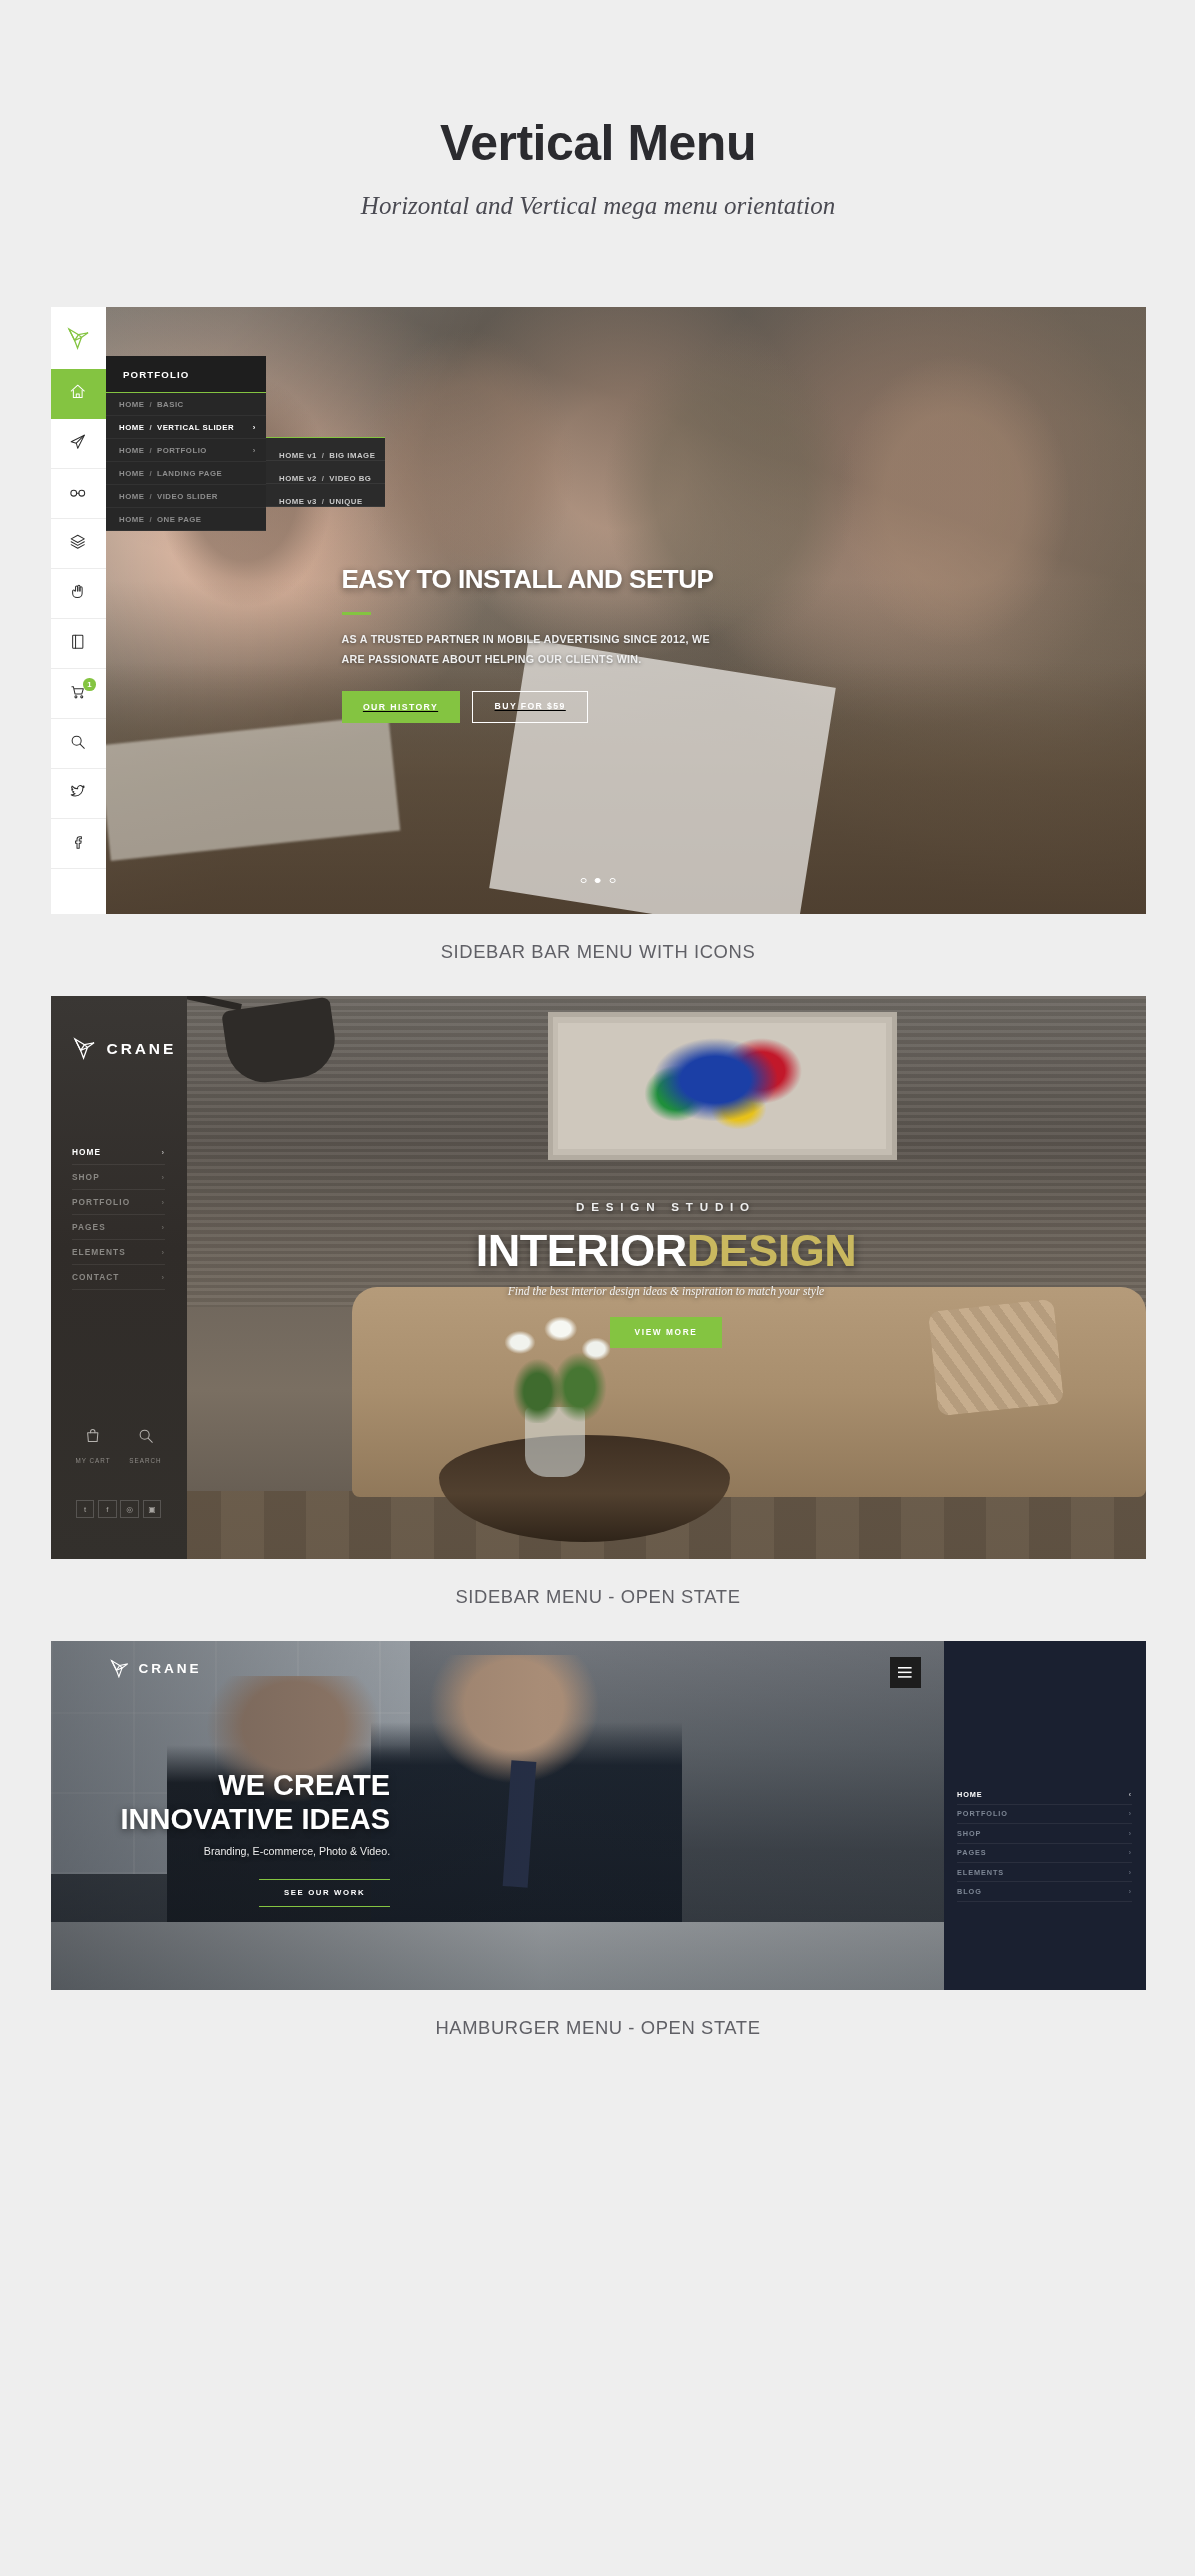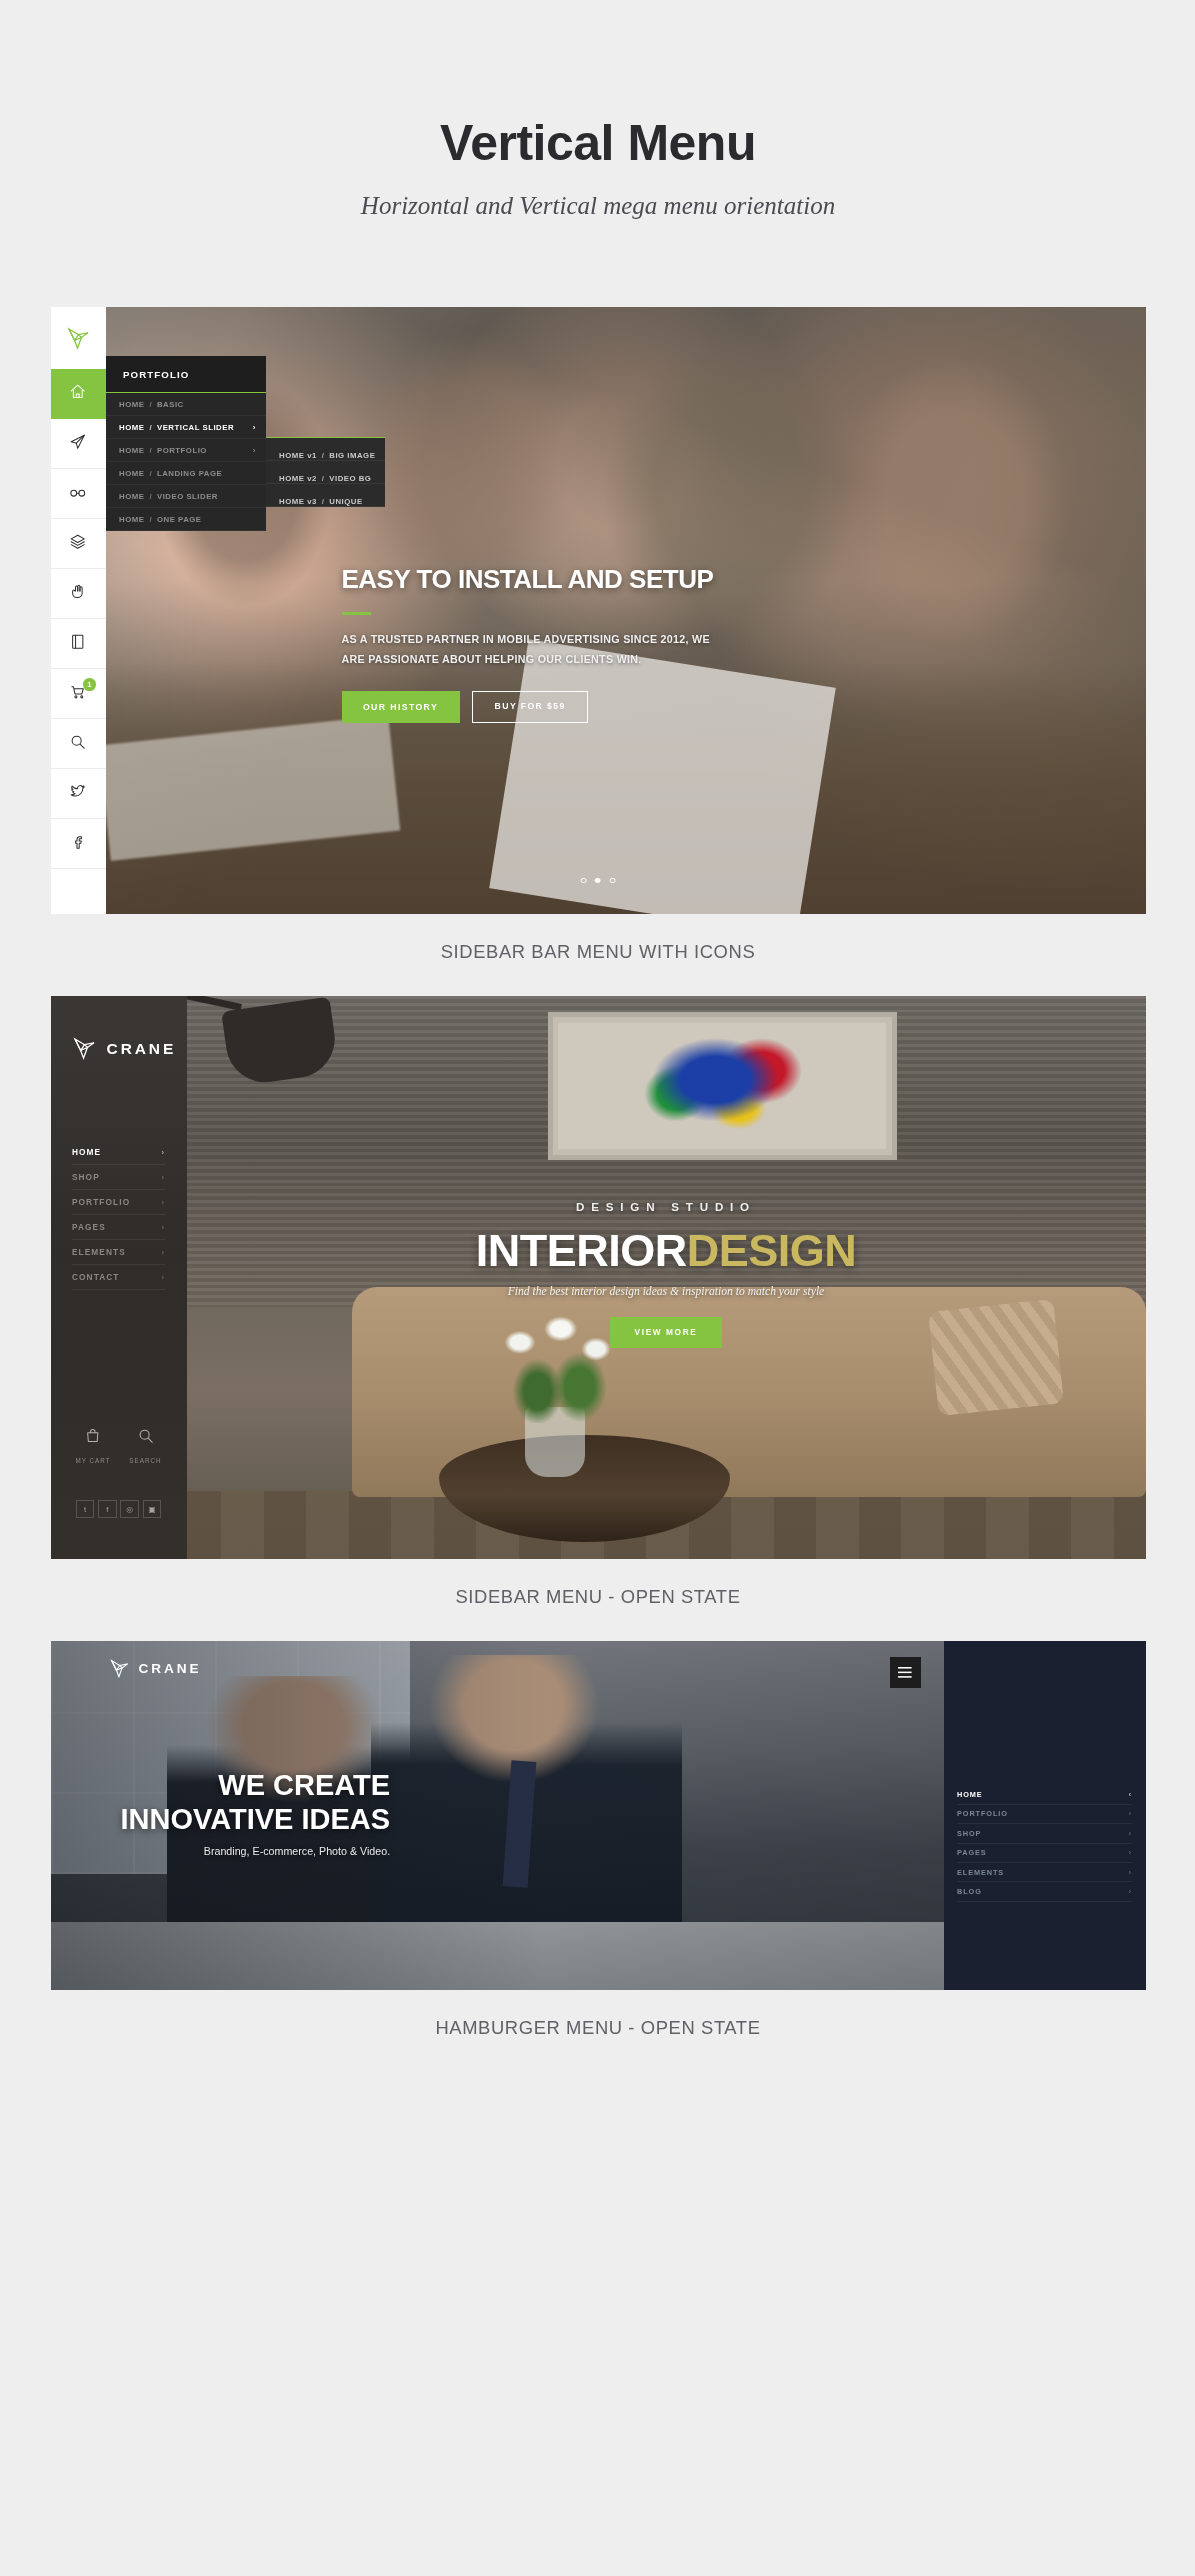--- a/index.html
+++ b/index.html
@@ -140,21 +140,21 @@
   .hero1-title {
     font-size: 26px; font-weight: bold; color: #fff; letter-spacing: -0.5px;
     text-shadow: 0 1.9px 7.8px rgba(0,0,0,0.45);
   }
   .hero1-rule { width: 29px; height: 2.9px; background: #84c441; margin: 16.5px 0 15.5px; }
   .hero1-sub {
     font-size: 10.7px; color: #f0f0f0; line-height: 1.85; max-width: 388px;
     letter-spacing: 0.3px; font-weight: bold;
     text-shadow: 0 1px 3.9px rgba(0,0,0,0.5);
   }
-  .hero1-btns { display: flex; gap: 12.6px; margin-top: 21.4px; }
+  .hero1-btns { display: flex; gap: 12.6px; margin-top: 21.4px; text-decoration: underline; }
   .btn-solid {
     background: #84c441; color: #fff; font-size: 8.7px; font-weight: bold;
     letter-spacing: 1.4px; padding: 10.7px 21.4px;
   }
   .btn-ghost {
     border: 1.9px solid #ffffff; color: #fff; font-size: 8.7px; font-weight: bold;
     letter-spacing: 1.4px; padding: 8.7px 21.4px;
   }
   .dots1 {
     position: absolute; left: 50%; transform: translateX(-50%);
@@ -638,20 +638,21 @@
         <rect x="0" y="9.4" width="14" height="1.6" fill="#fff"></rect>
       </svg>
     </div>
 
     <div class="hero3">
       <div class="hero3-title">
         <div>WE CREATE</div>
         <div>INNOVATIVE IDEAS</div>
       </div>
       <div class="hero3-sub">Branding, E-commerce, Photo &amp; Video.</div>
+      <div><span class="hero3-btn">SEE OUR WORK</span></div>
     </div>
 
     <div class="panel3">
       <div class="nav3" id="nav3-rows">
           <div class="nav3-row on">
             <span>HOME</span>
             <span class="chev">‹</span>
           </div>
           <div class="nav3-row">
             <span>PORTFOLIO</span>

